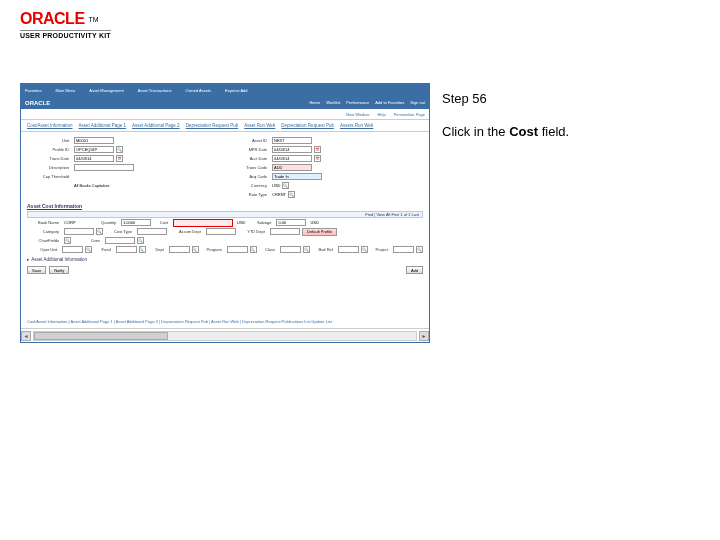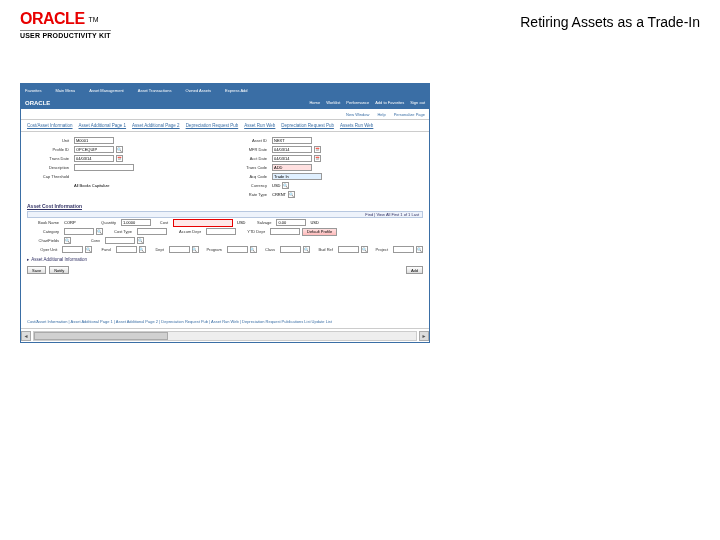--- a/index.html
+++ b/index.html
@@ -56,21 +56,20 @@
 <body>
 
 <div class="header">
   <div class="logo-block">
     <div class="oracle-logo">
       <span class="oracle-text">ORACLE</span>
       <span class="tm">TM</span>
     </div>
     <div class="upk-line">USER PRODUCTIVITY KIT</div>
   </div>
-  <div class="title">Retiring Assets as a Trade-In</div>
 </div>
 
 <div class="content">
   <div class="screenshot">
     <div class="ss-topnav">
       <span>Favorites</span>
       <span>Main Menu</span>
       <span>Asset Management</span>
       <span>Asset Transactions</span>
       <span>Owned Assets</span>
@@ -242,13 +241,19 @@
     </div>
     <div class="ss-bottom">
       <span class="scroll-btn">◄</span>
       <div class="scroll-track">
         <div class="scroll-thumb"></div>
       </div>
       <span class="scroll-btn">►</span>
     </div>
   </div>
 
+  <div class="side-panel">
+    <div class="step-label">Step 56</div>
+    <div class="instruction">
+      <span>Click in the </span><span class="bold">Cost</span><span> field.</span>
+    </div>
+  </div>
 </div>
 
 </body></html>

